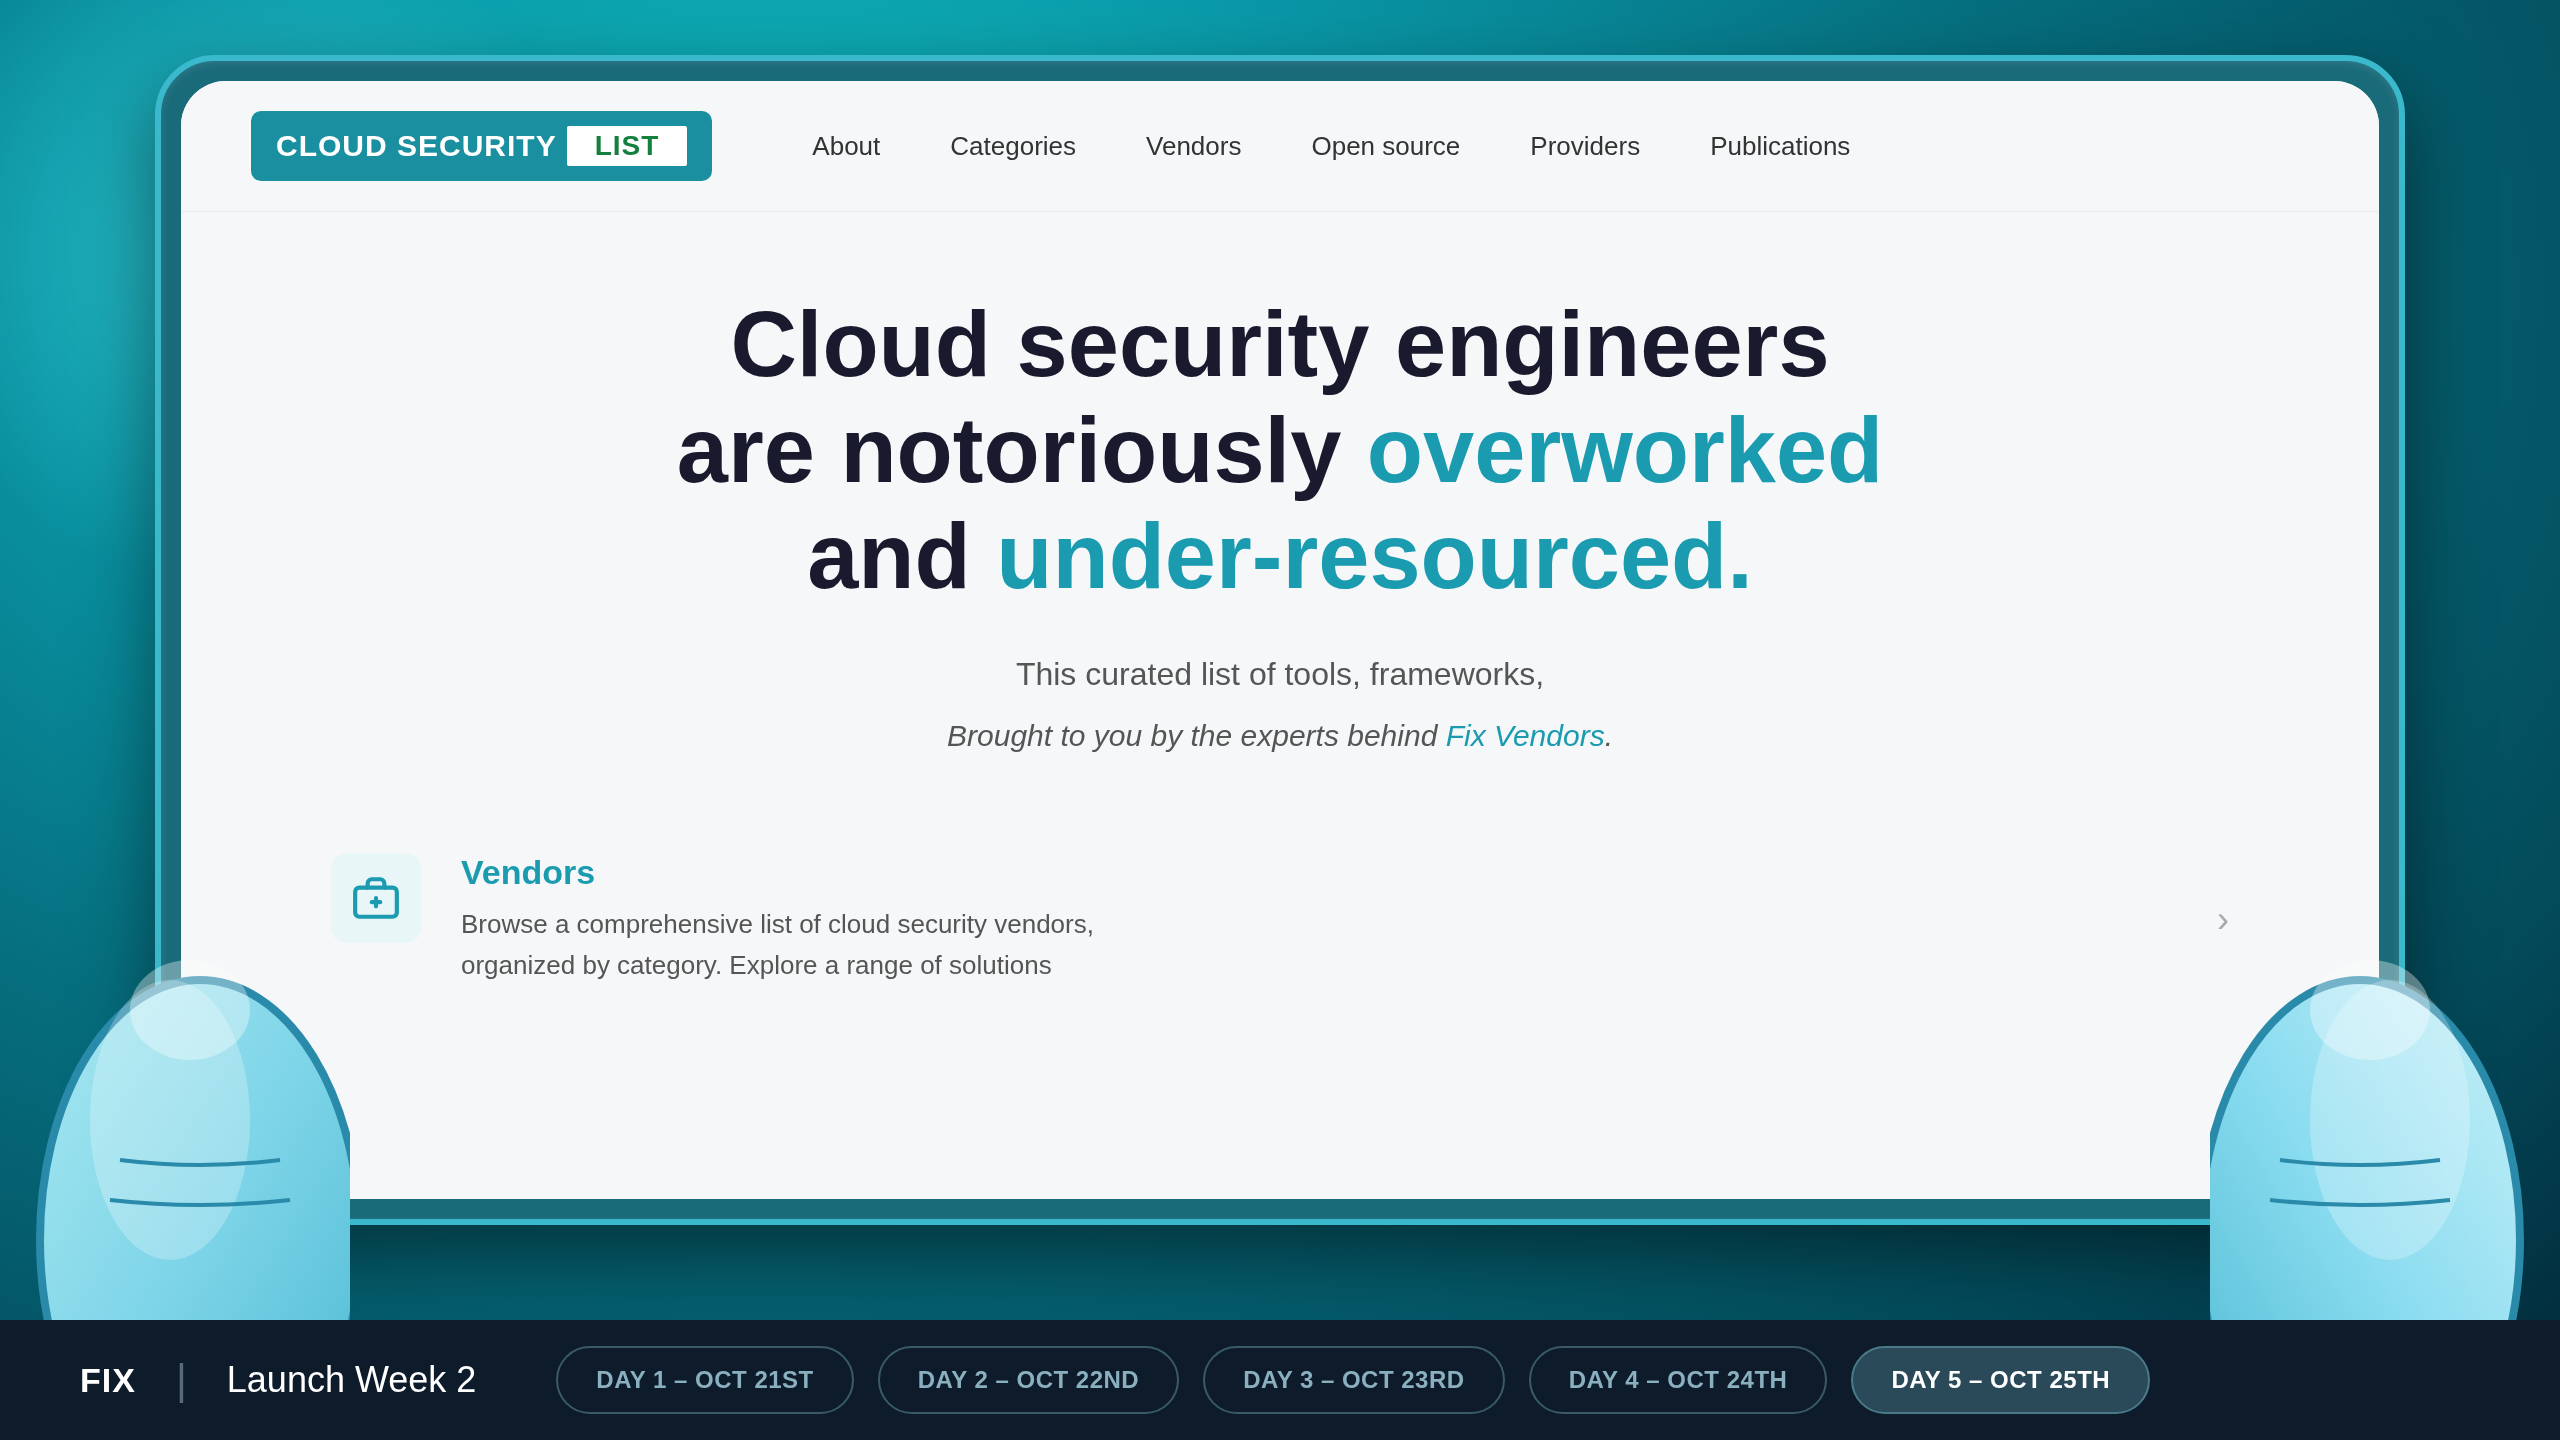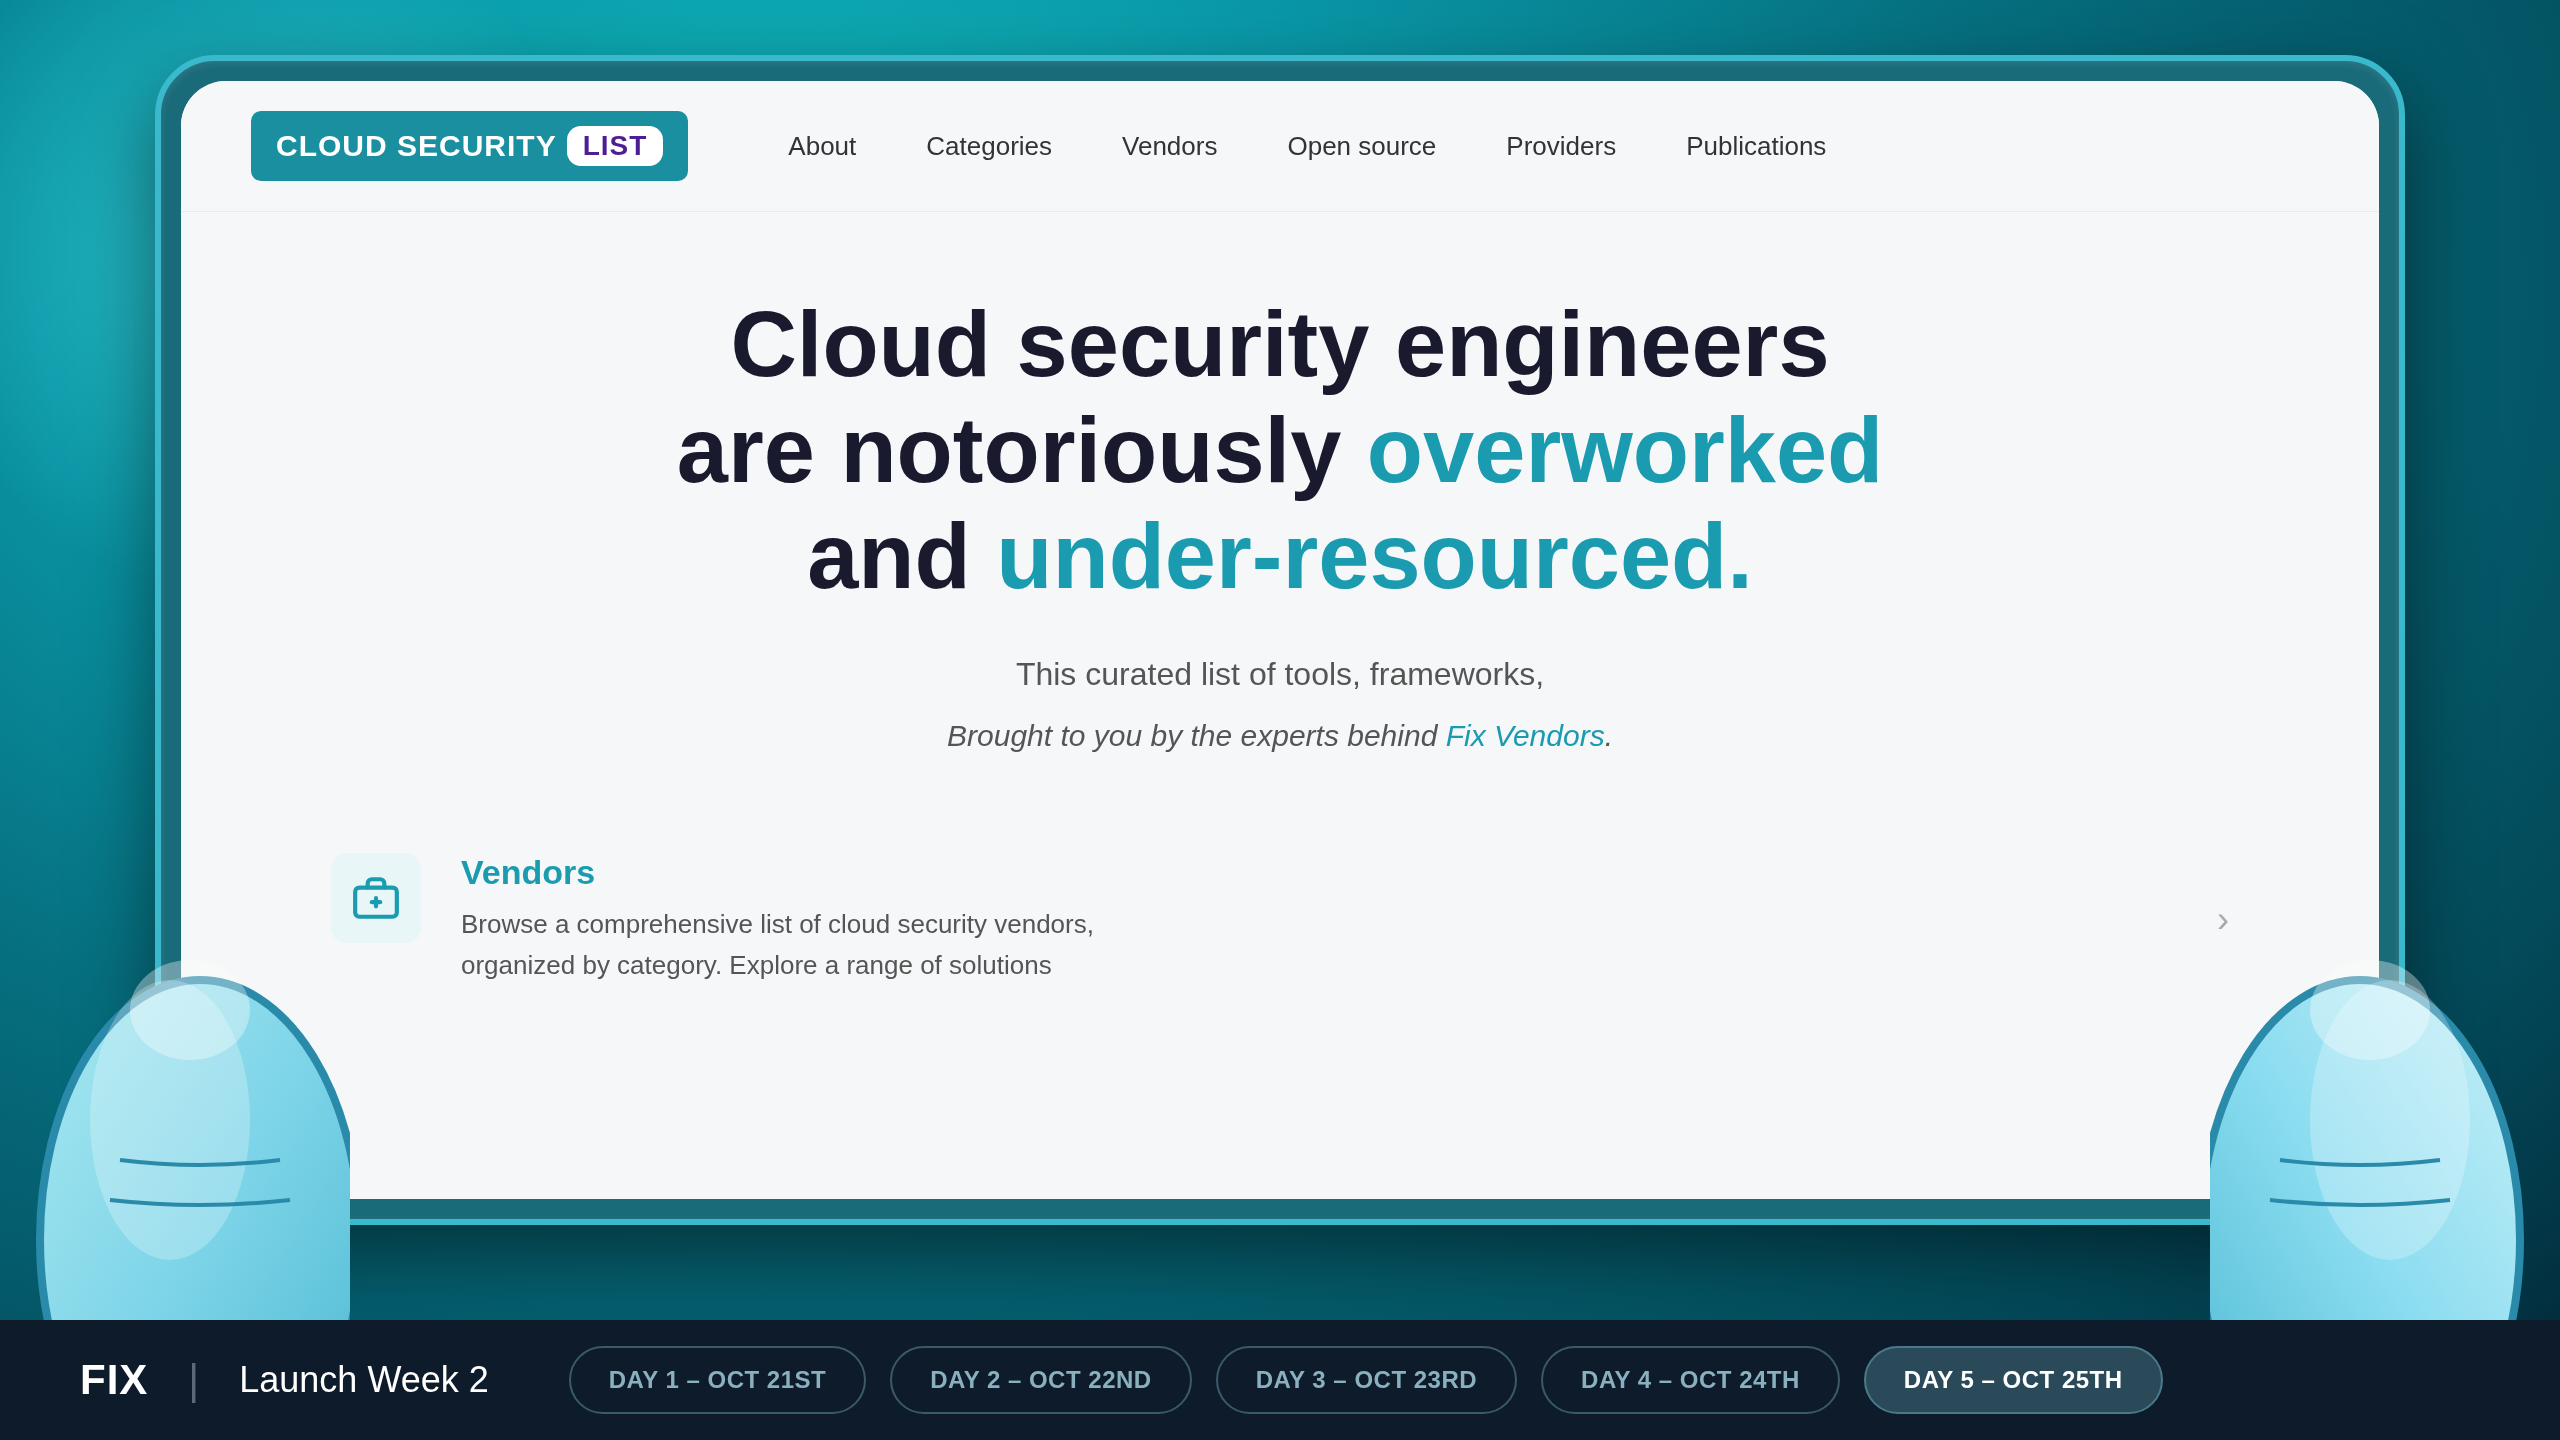--- a/index.html
+++ b/index.html
@@ -107,25 +107,25 @@
 
     .logo-text-main {
       font-weight: 800;
       font-size: 30px;
       color: white;
       letter-spacing: 1px;
     }
 
     .logo-text-list {
       background: white;
-      color: #4c1d95;
+      color: #15803d;
       font-weight: 800;
       font-size: 28px;
-      padding: 4px 16px;
-      border-radius: 14px;
+      padding: 4px 28px;
+      border-radius: 2px;
       letter-spacing: 1px;
     }
 
     .nav-links {
       display: flex;
       align-items: center;
       gap: 70px;
       margin-left: 40px;
     }
 
@@ -236,21 +236,21 @@
       height: 120px;
       background: #0d1b2a;
       display: flex;
       align-items: center;
       padding: 0 80px;
       gap: 40px;
       z-index: 20;
     }
 
     .fix-logo {
-      font-size: 42px;
+      font-size: 34px;
       font-weight: 800;
       color: white;
       letter-spacing: 1px;
     }
 
     .launch-week {
       font-size: 36px;
       color: white;
       font-weight: 500;
     }

